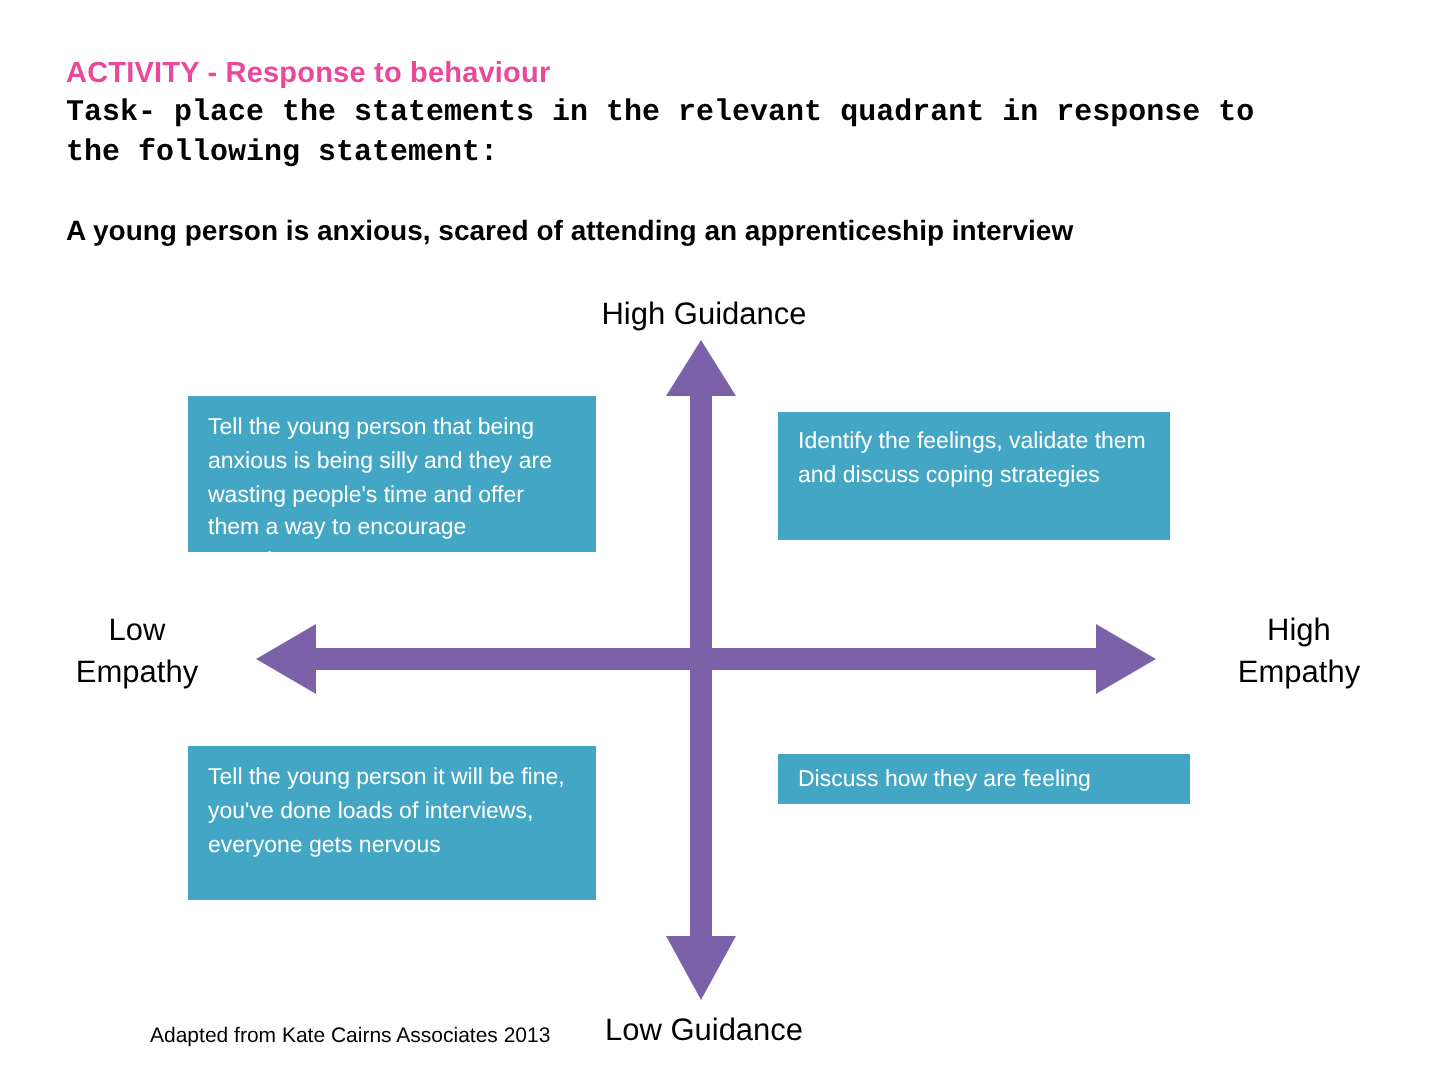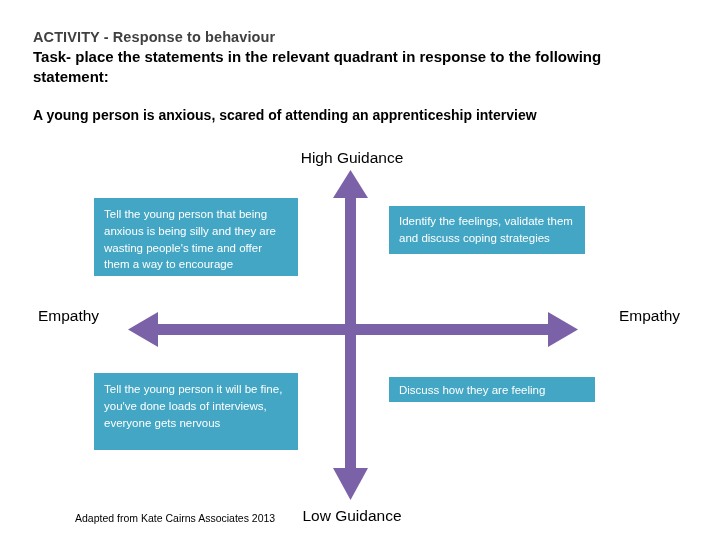--- a/index.html
+++ b/index.html
@@ -23,32 +23,33 @@
   
   .header {
     position: absolute;
     left: 33px;
     top: 28px;
     width: 660px;
   }
   .activity-title {
     font-size: 14.5px;
     font-weight: bold;
-    color: #404040;
+    color: #ec4899;
     line-height: 1.25;
     letter-spacing: 0.1px;
     white-space: nowrap;
   }
   .task-line {
     font-size: 15px;
     font-weight: bold;
     color: #000000;
     line-height: 1.32;
     margin-top: 1px;
     width: 620px;
+    font-family: Liberation Mono, monospace;
   }
   .statement {
     position: absolute;
     left: 33px;
     top: 106px;
     width: 670px;
     font-size: 14px;
     font-weight: bold;
     color: #000000;
     line-height: 1.3;
@@ -107,21 +108,21 @@
   .card-tl {
     left: 94px;
     top: 198px;
     width: 204px;
     height: 78px;
   }
   .card-tr {
     left: 389px;
     top: 206px;
     width: 196px;
-    height: 48px;
+    height: 64px;
     padding-top: 7px;
   }
   .card-bl {
     left: 94px;
     top: 373px;
     width: 204px;
     height: 77px;
   }
   .card-br {
     left: 389px;
@@ -168,24 +169,26 @@
       <polygon points="128,329.5 158,312 158,347" fill="#7B62A8"></polygon>
       <polygon points="578,329.5 548,312 548,347" fill="#7B62A8"></polygon>
     </g>
   </svg>
 
   <div class="axis-label lbl-low-guidance">Low Guidance</div>
 
   <div class="axis-label lbl-high-guidance">High Guidance</div>
 
   <div class="axis-label lbl-low-empathy">
+    <div>Low</div>
     <div>Empathy</div>
   </div>
 
   <div class="axis-label lbl-high-empathy">
+    <div>High</div>
     <div>Empathy</div>
   </div>
 
   <div class="card card-tl">Tell the young person that being anxious is being silly and they are wasting people's time and offer them a way to encourage attendance</div>
 
   <div class="card card-tr">Identify the feelings, validate them and discuss coping strategies</div>
 
   <div class="card card-br">Discuss how they are feeling</div>
 
   <div class="card card-bl">Tell the young person it will be fine, you've done loads of interviews, everyone gets nervous</div>

